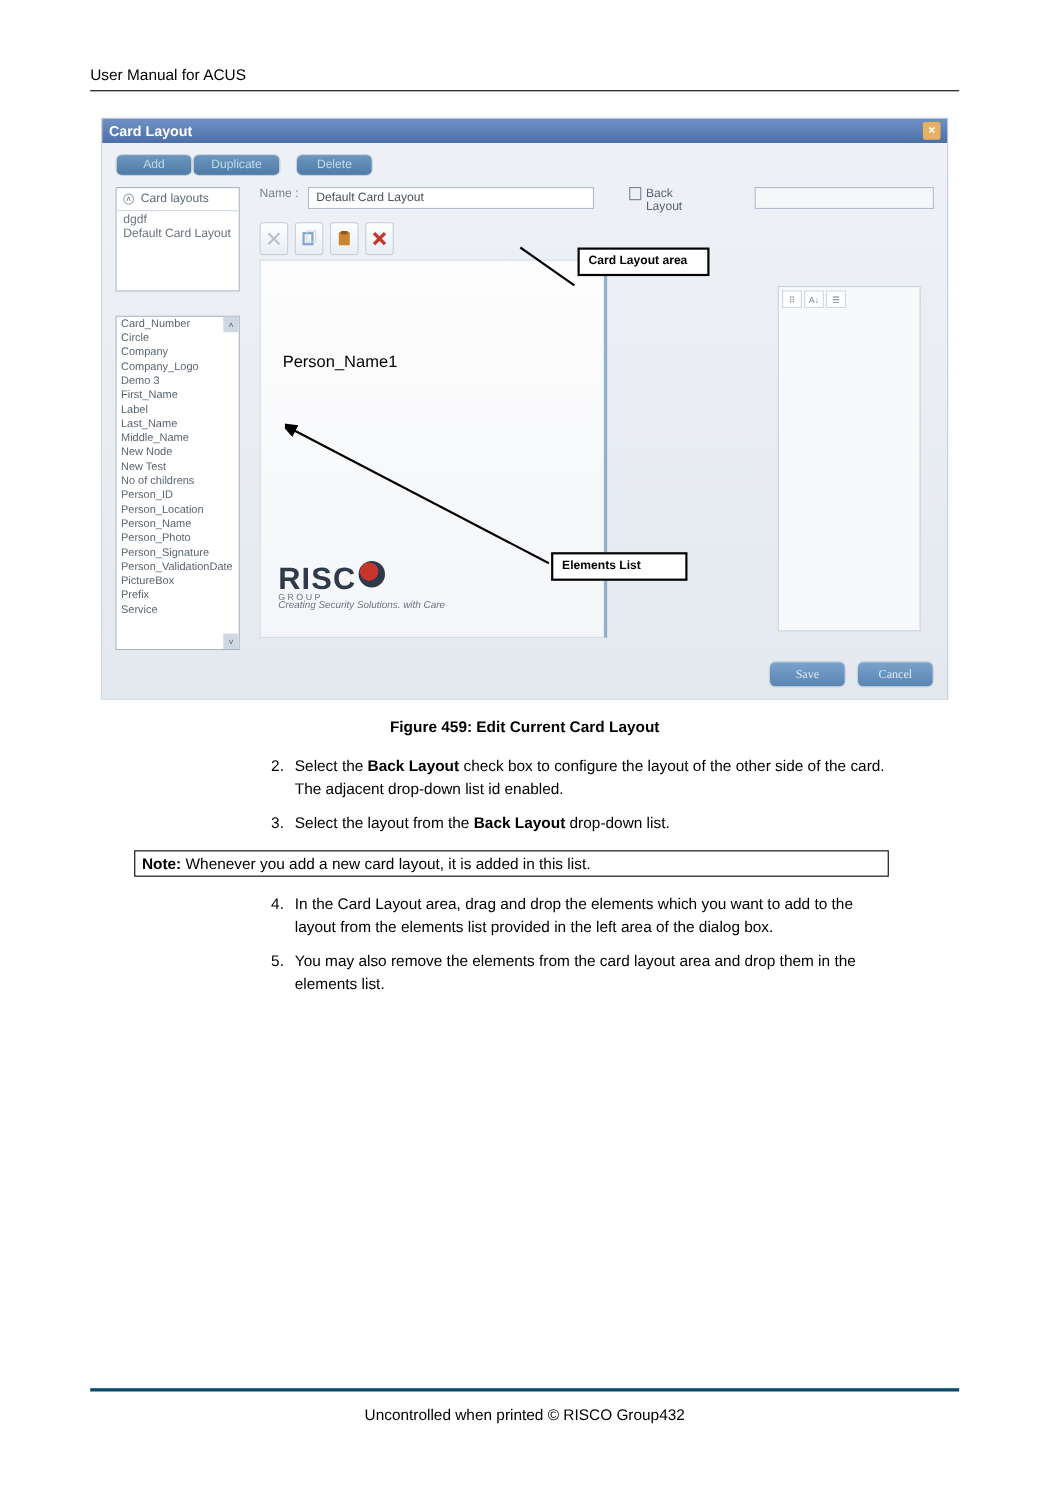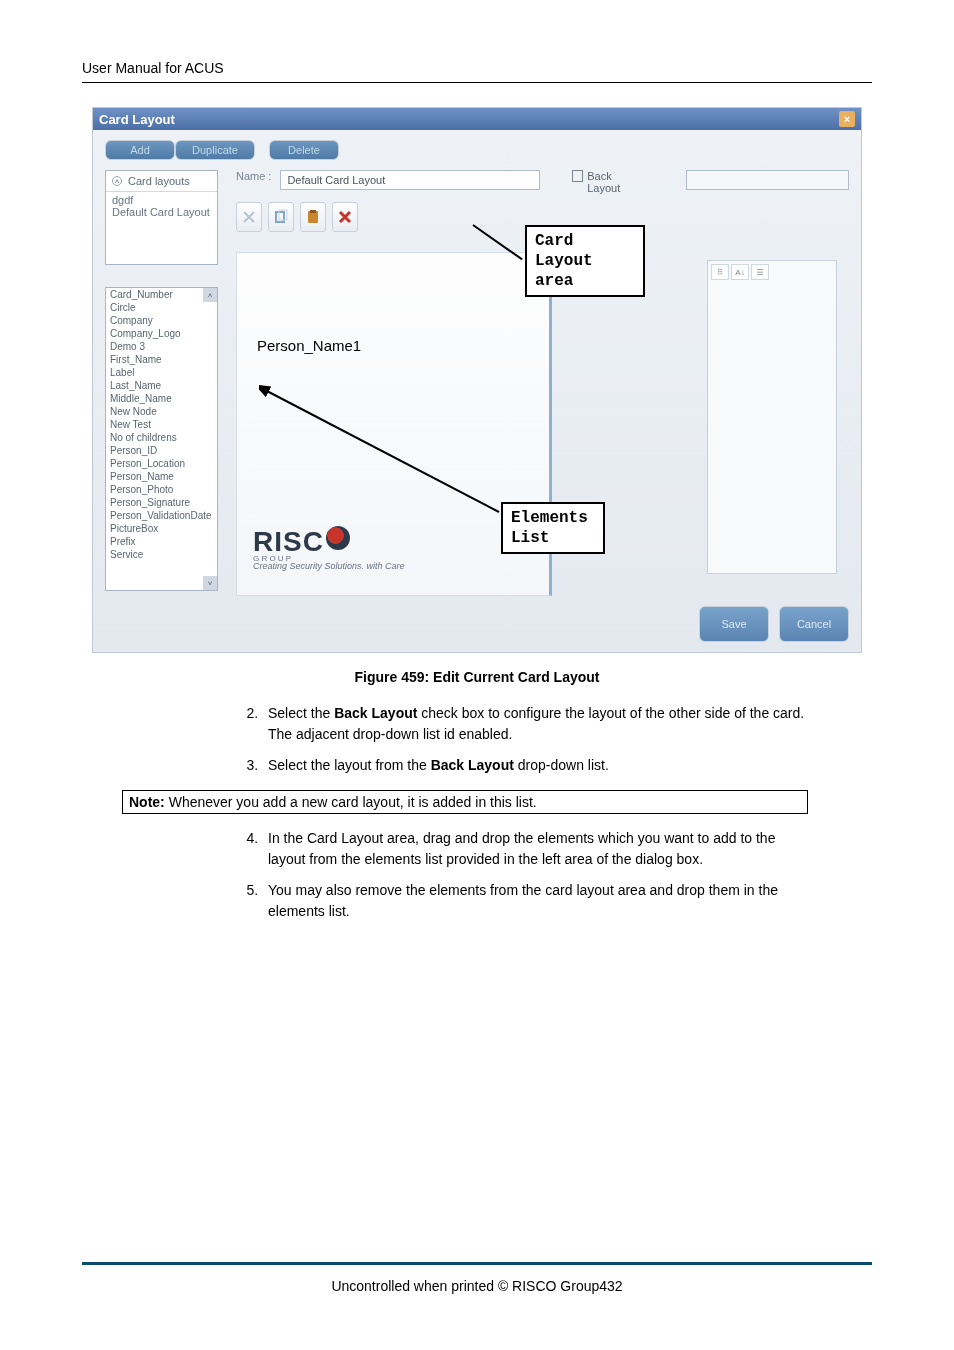--- a/index.html
+++ b/index.html
@@ -42,43 +42,43 @@
   .lbl { font-size: 11px; color:#7a8490; width:48px; }
   .name-input { flex:0 0 260px; height:20px; border:1px solid #b0bccb; background:#fff; padding:0 6px; font-size:11px; color:#4a525c; }
   .chk { width:12px; height:12px; border:1px solid #7a8490; }
   .chk-label { font-size:11px; color:#5b6470; margin-left:4px; }
   .back-select { width:176px; height:20px; border:1px solid #b0bccb; background:#f5f7f9; }
 
   .icon-row { margin-top:8px; display:flex; gap:6px; }
   .ibtn { width:26px; height:30px; border:1px solid #c6d1db; background:linear-gradient(#fefefe,#e8edf3); display:flex; align-items:center; justify-content:center; border-radius:3px; }
   .ibtn svg { width:16px; height:16px; }
 
-  .canvas-area { position:relative; margin-top:20px; width:316px; height:344px; border-right:3px solid #8fb1cf; border-left:1px solid #d6dee6; border-top:1px solid #d6dee6; border-bottom:1px solid #d6dee6; background:linear-gradient(#fdfdfd,#f4f6f9); }
+  .canvas-area { position:relative; margin-top:4px; width:316px; height:344px; border-right:3px solid #8fb1cf; border-left:1px solid #d6dee6; border-top:1px solid #d6dee6; border-bottom:1px solid #d6dee6; background:linear-gradient(#fdfdfd,#f4f6f9); }
   .placeholder1 { position:absolute; left:20px; top:84px; font-size:15px; color:#000; font-family: Arial; }
   .risco-logo { position:absolute; left:16px; bottom:24px; }
   .risco-text { font-family: Arial Black, Arial; font-weight:900; font-size:28px; color:#2e3a4a; letter-spacing:1px; display:flex; align-items:flex-start; }
   .risco-eye { display:inline-flex; width:24px; height:24px; border-radius:50%; background:radial-gradient(circle at 40% 40%, #c7342a 0 40%, #2e3a4a 41% 100%); margin-left:2px; }
   .risco-sub { font-size:8px; color:#6a7380; margin-top:-4px; letter-spacing:0px; }
   .risco-tag { font-size:9px; font-style:italic; color:#6a7380; margin-top:-2px; }
 
   
-  .call1, .call2 { position:absolute; background:#fff; border:2px solid #000; font-weight:bold; padding:4px 8px; font-size:16px; line-height:1.25;font-family:Liberation Mono, monospace; }
+  .call1, .call2 { position:absolute; background:#fff; border:2px solid #000; font-weight:bold; padding:4px 8px; font-size:11px; line-height:1.25; }
   .call1 { left:432px; top:95px; width:120px; text-align:left; }
-  .call2 { left:408px; top:372px; width:104px; text-align:left; }
+  .call2 { left:408px; top:372px; width:124px; text-align:left; }
   .call1-line { position:absolute; left:380px; top:94px; width:60px; height:2px; background:#000; transform:rotate(35deg); transform-origin:left center; }
   .call2-arrow { position:absolute; left:166px; top:252px; }
 
   
   .prop-panel { position:absolute; right:12px; top:90px; width:130px; height:314px; border:1px solid #c6d1db; background:#f7f9fb; }
   .prop-icons { display:flex; gap:2px; padding:3px; }
   .pi { width:18px; height:16px; border:1px solid #cfd7df; background:#fff; font-size:8px; display:flex; align-items:center; justify-content:center; color:#7a8490; }
 
   
   .dlg-btn-row { display:flex; justify-content:flex-end; gap:10px; margin-top:10px; }
-  .dlg-btn { height:36px; min-width:70px; border-radius:6px; border:1px solid #c6d1db; background:linear-gradient(#7aa3cb,#5a84b2); color:#dfe9f2; font-size:11px; display:inline-flex; align-items:center; justify-content:center; }
+  .dlg-btn { height:24px; min-width:70px; border-radius:6px; border:1px solid #c6d1db; background:linear-gradient(#7aa3cb,#5a84b2); color:#dfe9f2; font-size:11px; display:inline-flex; align-items:center; justify-content:center;font-family:Liberation Serif, serif; }
 
   
   .fig-caption { text-align:center; font-weight:bold; font-size:14px; margin:16px 0 18px; }
   ol.steps { margin-left:180px; margin-right:60px; font-size:14px; line-height:1.5; color:#000; }
   ol.steps li { margin-bottom:10px; padding-left:6px; }
   .note-box { border:1px solid #000; margin:14px 64px 14px 40px; padding:3px 6px; font-size:14px; }
   .note-box b { font-weight:bold; }
 
   
   .footer { position:absolute; left:82px; right:82px; bottom:56px; display:flex; justify-content:center; font-size:14px; border-top:3px solid #0c4a6e; padding-top:13px; }

